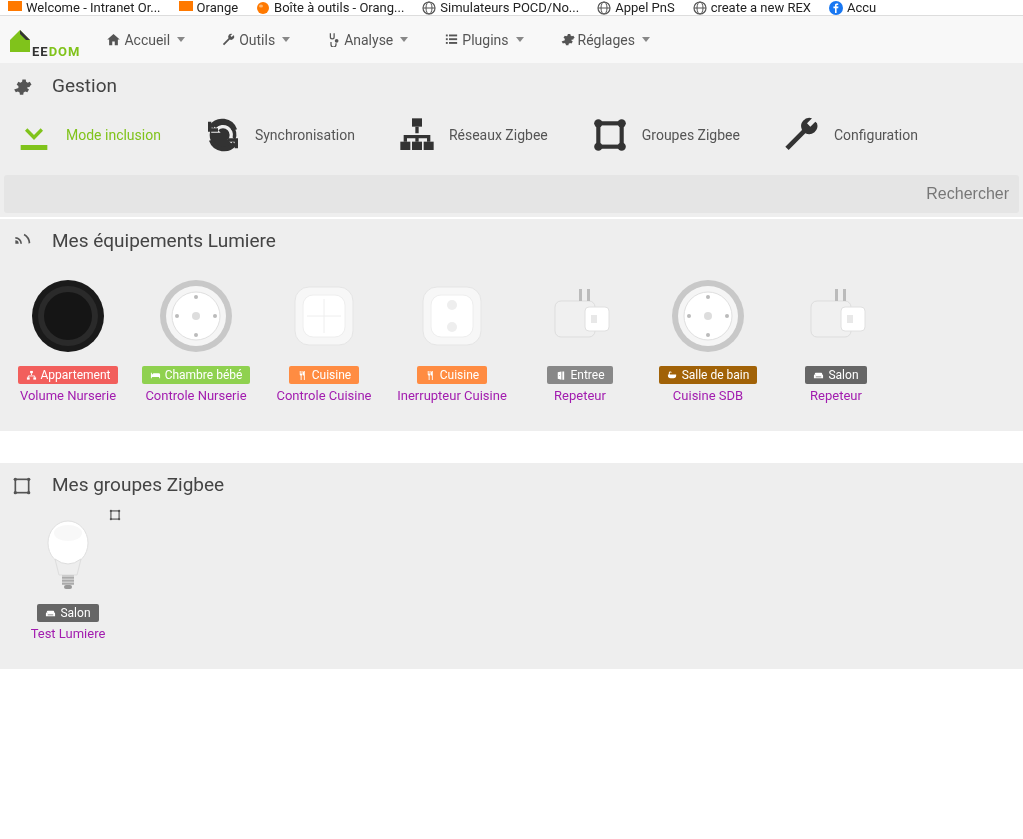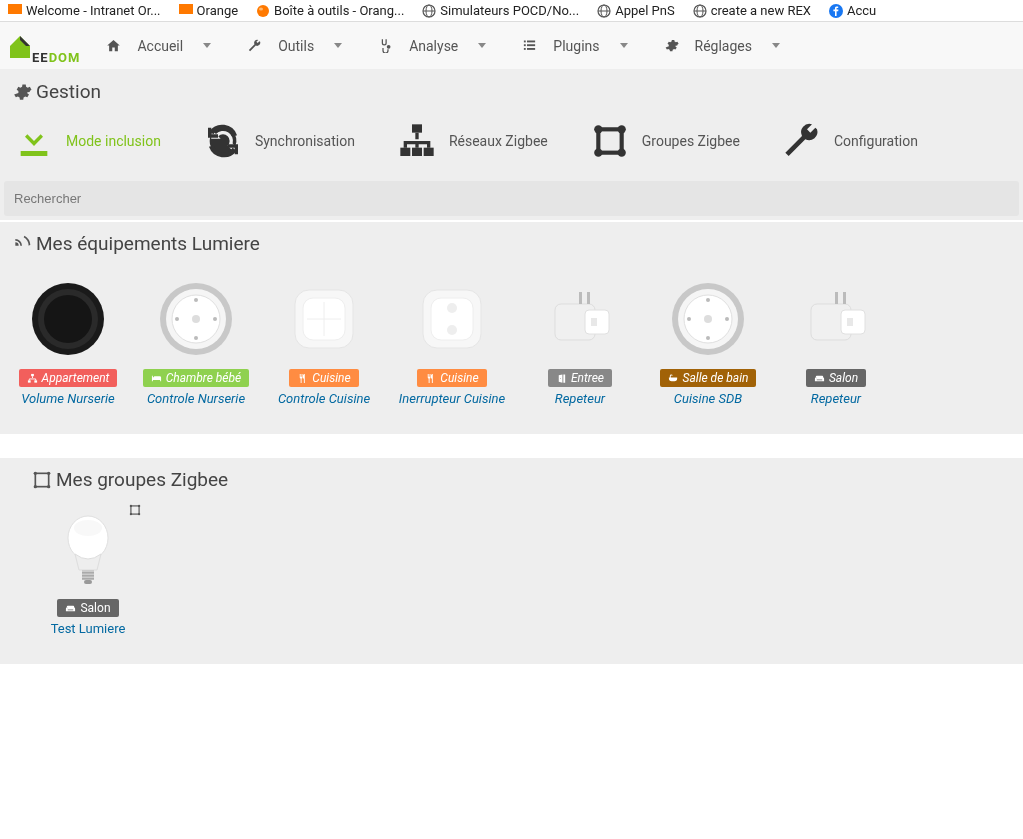--- a/index.html
+++ b/index.html
@@ -1,45 +1,45 @@
 <!DOCTYPE html>
 <html><head>
 <meta charset="utf-8">
 <style>
 * { box-sizing: border-box; margin: 0; padding: 0; }
 body { font-family: -apple-system, "Segoe UI", Roboto, Arial, sans-serif; background: #fff; width: 1023px; color: #333; font-size: 14px; }
-.browser-tabs { display: flex; gap: 6px; padding: 2px 8px; height: 22px; border-bottom: 1px solid #ddd; font-size: 13px; }
+.browser-tabs { display: flex; gap: 6px; padding: 2px 8px; height: 16px; border-bottom: 1px solid #ddd; font-size: 13px; }
 .btab { display: flex; align-items: center; gap: 4px; white-space: nowrap; color: #222; }
 .btab .favicon { width: 14px; height: 14px; flex-shrink: 0; display: inline-flex; align-items: center; justify-content: center; }
 .navbar { display: flex; align-items: center; background: #f8f8f8; height: 48px; border-bottom: 1px solid #eee; }
 .logo { display: flex; align-items: center; padding: 0 8px; }
 .nav-items { display: flex; }
-.nav-item { display: flex; align-items: center; gap: 16px; padding: 0 18px; height: 48px; color: #555; cursor: pointer; font-size: 14px; }
+.nav-item { display: flex; align-items: center; gap: 3px; padding: 0 18px; height: 48px; color: #555; cursor: pointer; font-size: 14px; }
 .caret { width: 0; height: 0; border-left: 4px solid transparent; border-right: 4px solid transparent; border-top: 5px solid #888; margin-left: 4px; }
 
 .section { background: #eee; }
-.section-head { display: flex; align-items: center; gap: 4px; padding: 8px 12px; font-size: 18px; color: #555; }
+.section-head { display: flex; align-items: flex-end; gap: 20px; padding: 8px 12px; font-size: 18px; color: #555; }
 .section-head.main { font-size: 19px; color: #444; padding: 10px 12px; }
 
 .gestion-row { display: flex; gap: 40px; padding: 6px 12px 14px 12px; background: #eee; }
 .gestion-item { display: flex; flex-direction: row; align-items: center; gap: 10px; cursor: pointer; color: #555; font-size: 14px; min-width: 100px; }
 .gestion-item.active { color: #80c31b; }
 .gestion-icon { width: 44px; height: 44px; display: flex; align-items: center; justify-content: center; }
 
 .search-wrap { background: #eee; padding: 0; }
-.search { width: calc(100% - 8px); margin: 4px; border: none; background: #e5e5e5; padding: 10px 10px; font-size: 13px; color: #666; outline: none; border-radius: 3px; }
+.search { width: calc(100% - 8px); margin: 4px; border: none; background: #e5e5e5; padding: 10px 10px; font-size: 16px; color: #666; outline: none; border-radius: 3px; text-align: right; }
 .search::placeholder { color: #777; }
 
-.equip-row { display: flex; flex-wrap: wrap; gap: 0px; padding: 12px 4px 28px 4px; background: #eee; font-style: italic; }
+.equip-row { display: flex; flex-wrap: wrap; gap: 0px; padding: 12px 4px 28px 4px; background: #eee; }
 .equip-item { width: 128px; display: flex; flex-direction: column; align-items: center; cursor: pointer; }
 .equip-img { width: 84px; height: 84px; display: flex; align-items: center; justify-content: center; margin-bottom: 8px; }
 .tag { display: inline-flex; align-items: center; gap: 4px; color: #fff; font-size: 12px; padding: 2px 8px; border-radius: 2px; white-space: nowrap; }
-.equip-name { font-size: 13px; color: #0369a1; margin-top: 4px; text-align: center; }
-
-.group-section { background: #eee; margin-top: 12px; padding-left: 20px; }
+.equip-name { font-size: 13px; color: #a21caf; margin-top: 4px; text-align: center; }
+
+.group-section { background: #eee; margin-top: 20px; }
 .group-row { display: flex; flex-wrap: wrap; gap: 0px; padding: 6px 4px 28px 4px; background: #eee; }
 .group-item { width: 128px; display: flex; flex-direction: column; align-items: center; cursor: pointer; position: relative; }
 .group-icon-top { position: absolute; top: -4px; right: 10px; }
 
 .spacer { height: 12px; background: #fff; }
 
 svg { display: block; }
 </style>
 </head>
 <body>

